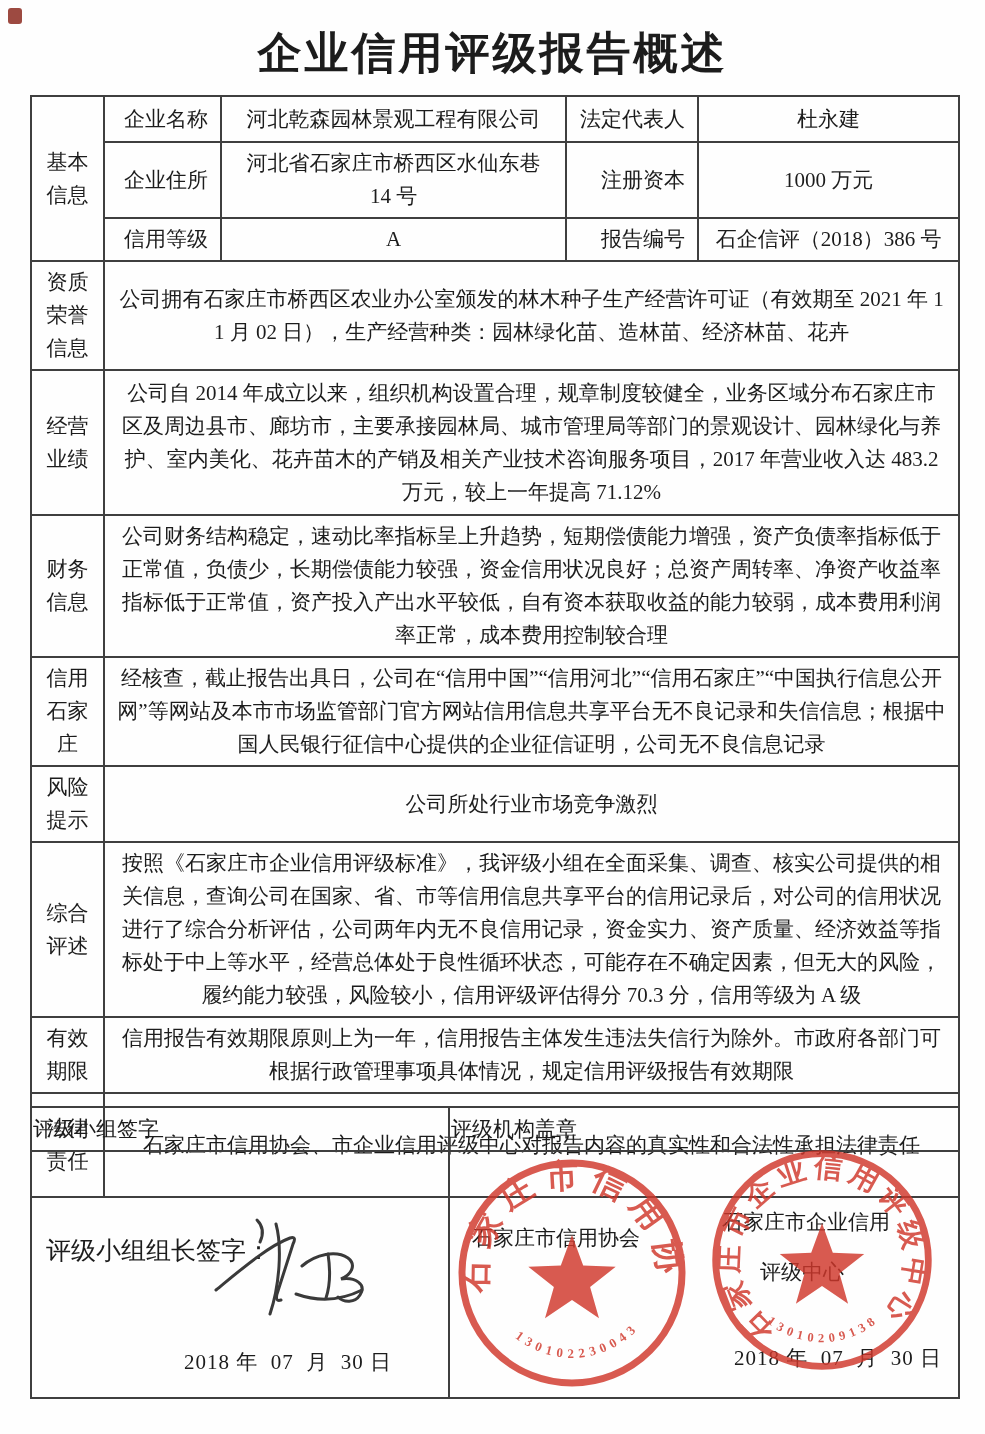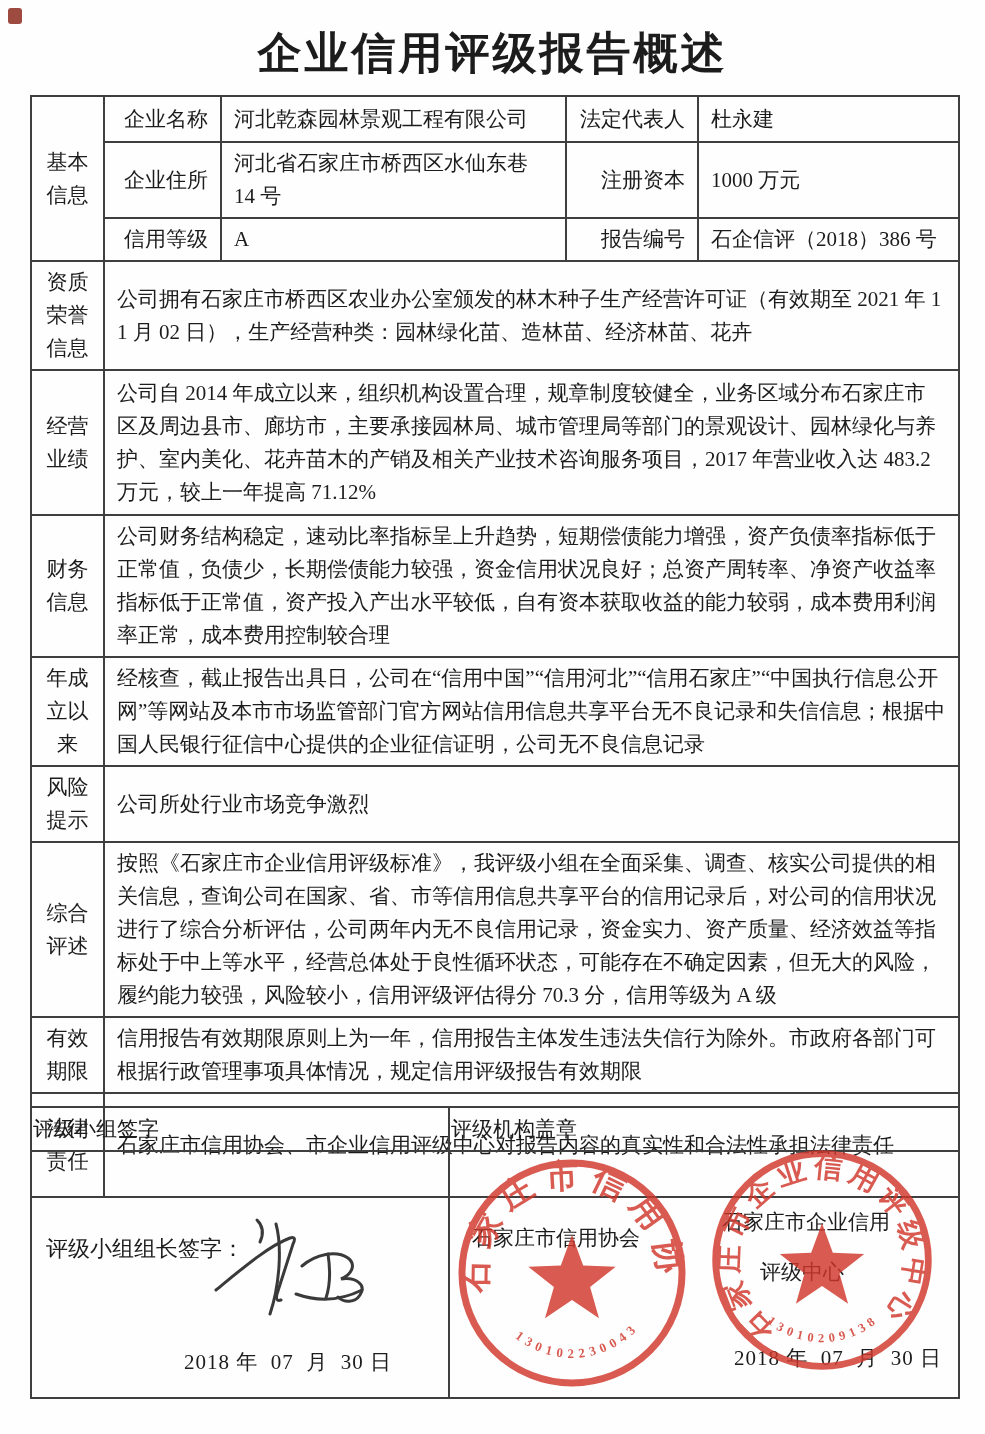--- a/index.html
+++ b/index.html
@@ -36,21 +36,21 @@
     border:2px solid var(--line);
     font-size:21px;
     line-height:33px;
     padding:4px 12px;
     vertical-align:middle;
     box-sizing:border-box;
     word-break:break-all;
   }
   td.seclbl{text-align:center;padding:4px 14px;}
   td.flbl{text-align:right;}
-  td.val{text-align:left;}
+  td.val{text-align:center;}
   td.pre{white-space:pre-line;}
   tr.r1{height:46px;} tr.r2{height:71px;} tr.r3{height:40px;}
   tr.s1{height:99px;} tr.s2{height:145px;} tr.s3{height:136px;}
   tr.s4{height:109px;} tr.s5{height:62px;} tr.s6{height:149px;}
   tr.s7{height:67px;} tr.s8{height:104px;}
   table.footer{
     position:absolute;
     left:30px;top:1106px;
     width:928px;
     border-collapse:collapse;
@@ -58,21 +58,21 @@
   }
   table.footer td{
     border:2px solid var(--line);
     font-size:21px;
     box-sizing:border-box;
   }
   tr.fh{height:44px;}
   tr.fb{height:247px;}
   td.fhead{text-align:left;vertical-align:middle;}
   td.fbody{position:relative;vertical-align:top;padding:0;}
-  .sign-label{position:absolute;left:14px;top:82px;font-size:22px;text-align:center;}
+  .sign-label{position:absolute;left:14px;top:82px;font-size:25px;text-align:center;}
   .signature{position:absolute;left:178px;top:58px;}
   .date{position:absolute;font-size:21px;letter-spacing:1px;white-space:pre;}
   .date-left{left:152px;top:196px;}
   .date-right{left:284px;top:192px;z-index:1;}
   .overlay-text{position:absolute;font-size:21px;z-index:1;white-space:nowrap;}
   .ov-l1{left:22px;top:72px;}
   .ov-r1{left:272px;top:56px;}
   .ov-r2{left:310px;top:106px;}
   .stamp{position:absolute;opacity:.82;z-index:2;}
   .stamp-left{left:2px;top:1px;}
@@ -127,21 +127,21 @@
       </tr>
       <tr class="s2">
         <td class="seclbl">经营业绩</td>
         <td class="val" colspan="4">公司自 2014 年成立以来，组织机构设置合理，规章制度较健全，业务区域分布石家庄市区及周边县市、廊坊市，主要承接园林局、城市管理局等部门的景观设计、园林绿化与养护、室内美化、花卉苗木的产销及相关产业技术咨询服务项目，2017 年营业收入达 483.2 万元，较上一年提高 71.12%</td>
       </tr>
       <tr class="s3">
         <td class="seclbl">财务信息</td>
         <td class="val" colspan="4">公司财务结构稳定，速动比率指标呈上升趋势，短期偿债能力增强，资产负债率指标低于正常值，负债少，长期偿债能力较强，资金信用状况良好；总资产周转率、净资产收益率指标低于正常值，资产投入产出水平较低，自有资本获取收益的能力较弱，成本费用利润率正常，成本费用控制较合理</td>
       </tr>
       <tr class="s4">
-        <td class="seclbl">年成立以来</td>
+        <td class="seclbl">信用石家庄</td>
         <td class="val" colspan="4">经核查，截止报告出具日，公司在“信用中国”“信用河北”“信用石家庄”“中国执行信息公开网”等网站及本市市场监管部门官方网站信用信息共享平台无不良记录和失信信息；根据中国人民银行征信中心提供的企业征信证明，公司无不良信息记录</td>
       </tr>
       <tr class="s5">
         <td class="seclbl">风险提示</td>
         <td class="val" colspan="4">公司所处行业市场竞争激烈</td>
       </tr>
       <tr class="s6">
         <td class="seclbl">综合评述</td>
         <td class="val" colspan="4">按照《石家庄市企业信用评级标准》，我评级小组在全面采集、调查、核实公司提供的相关信息，查询公司在国家、省、市等信用信息共享平台的信用记录后，对公司的信用状况进行了综合分析评估，公司两年内无不良信用记录，资金实力、资产质量、经济效益等指标处于中上等水平，经营总体处于良性循环状态，可能存在不确定因素，但无大的风险，履约能力较强，风险较小，信用评级评估得分 70.3 分，信用等级为 A 级</td>
       </tr>

